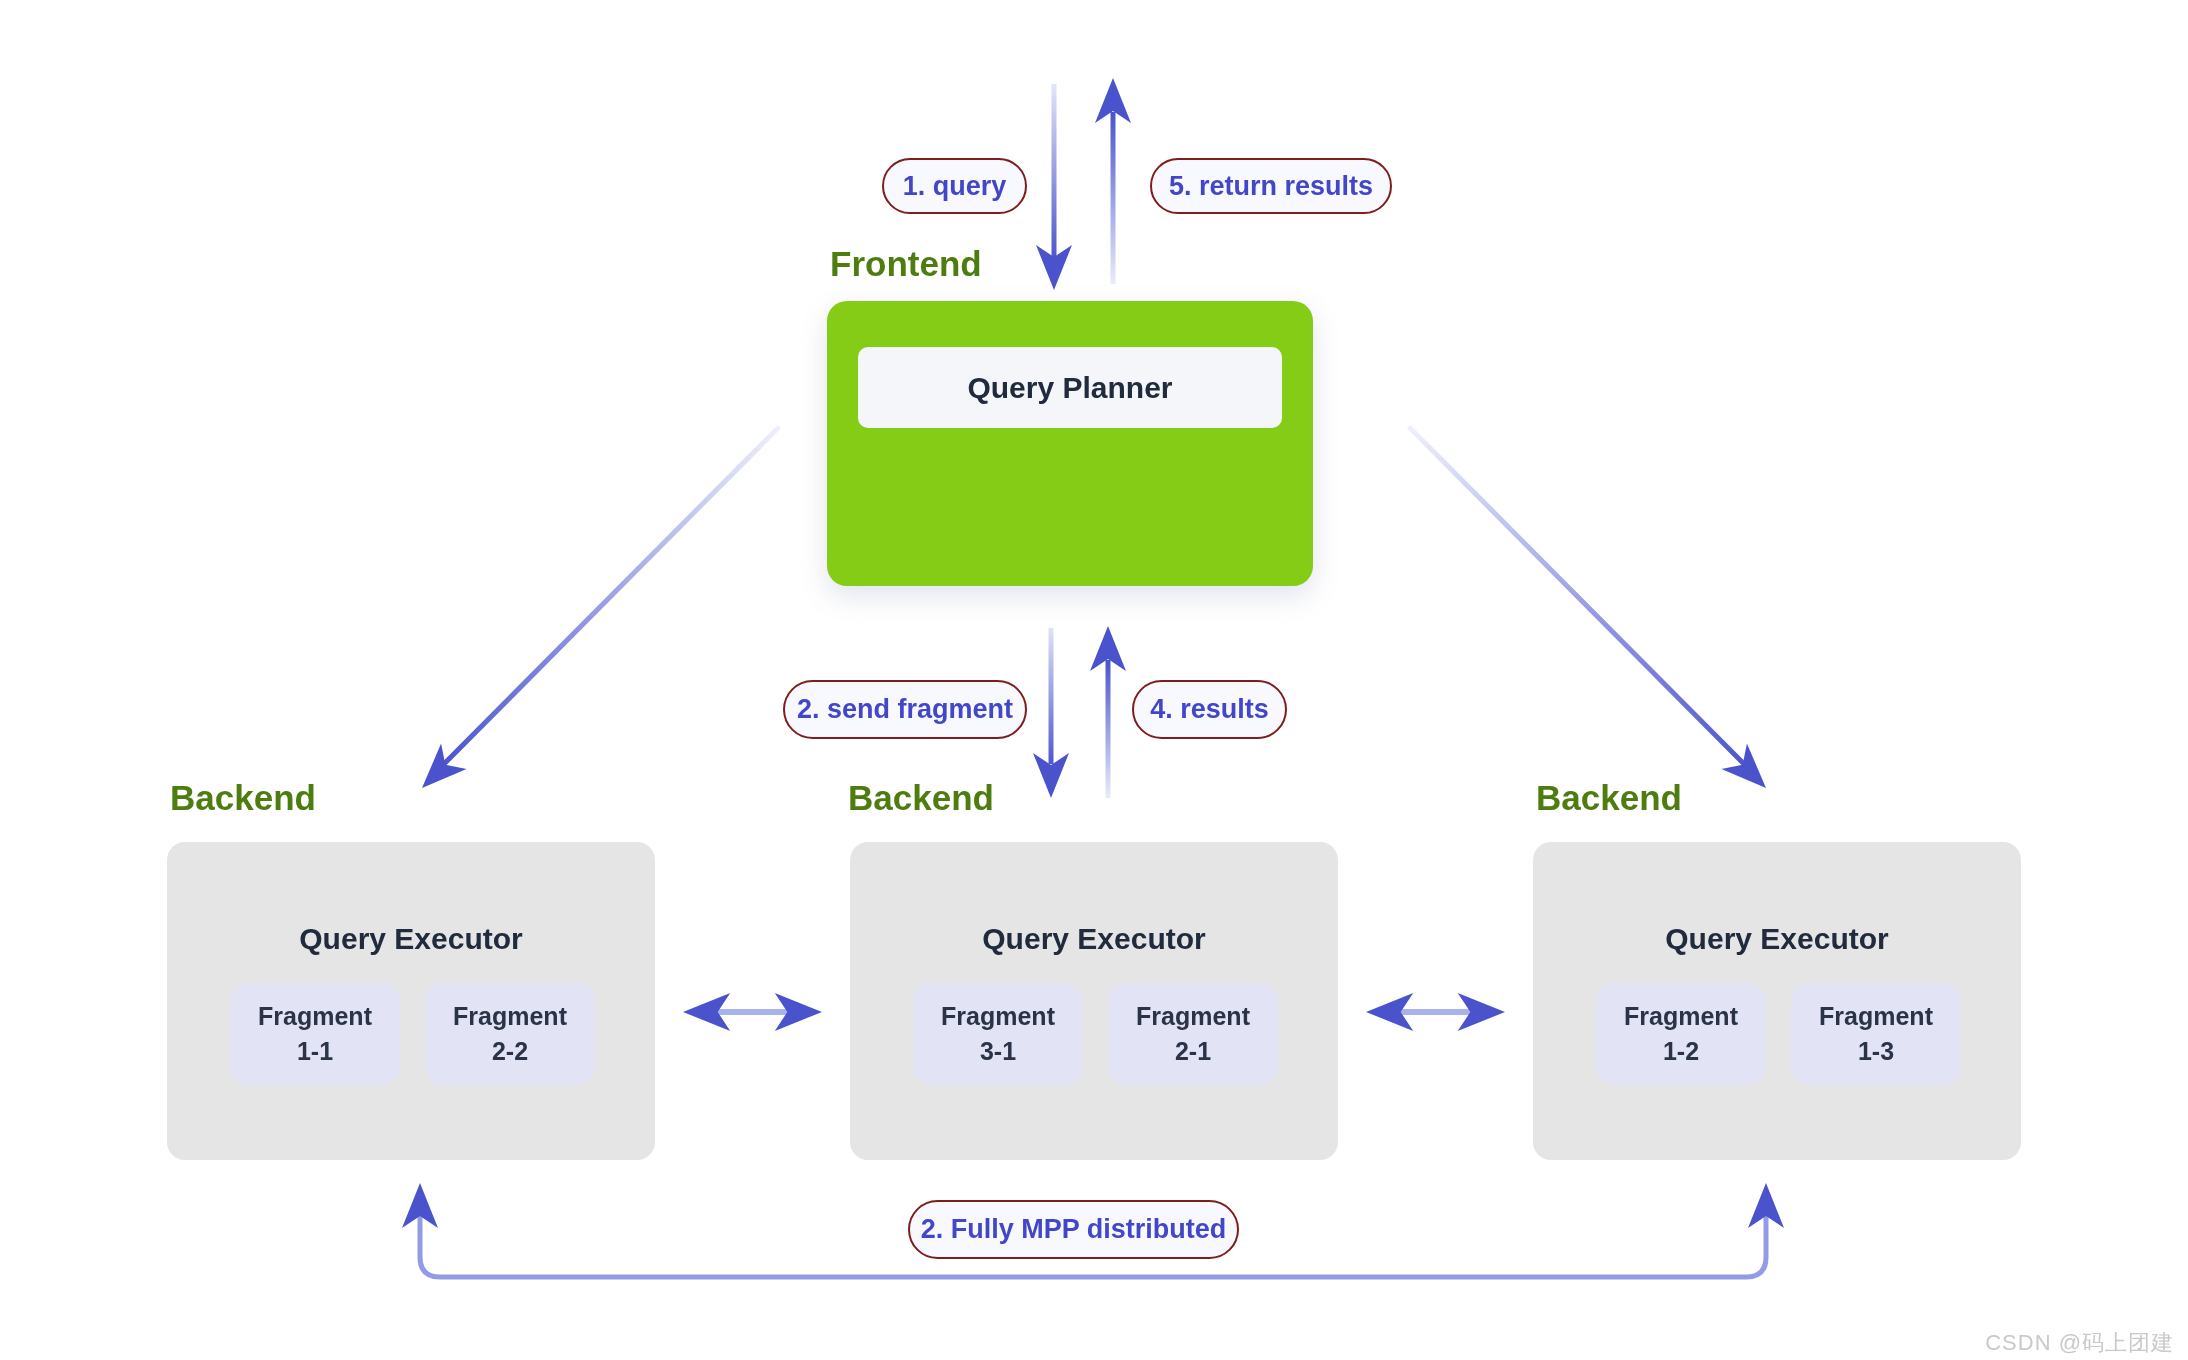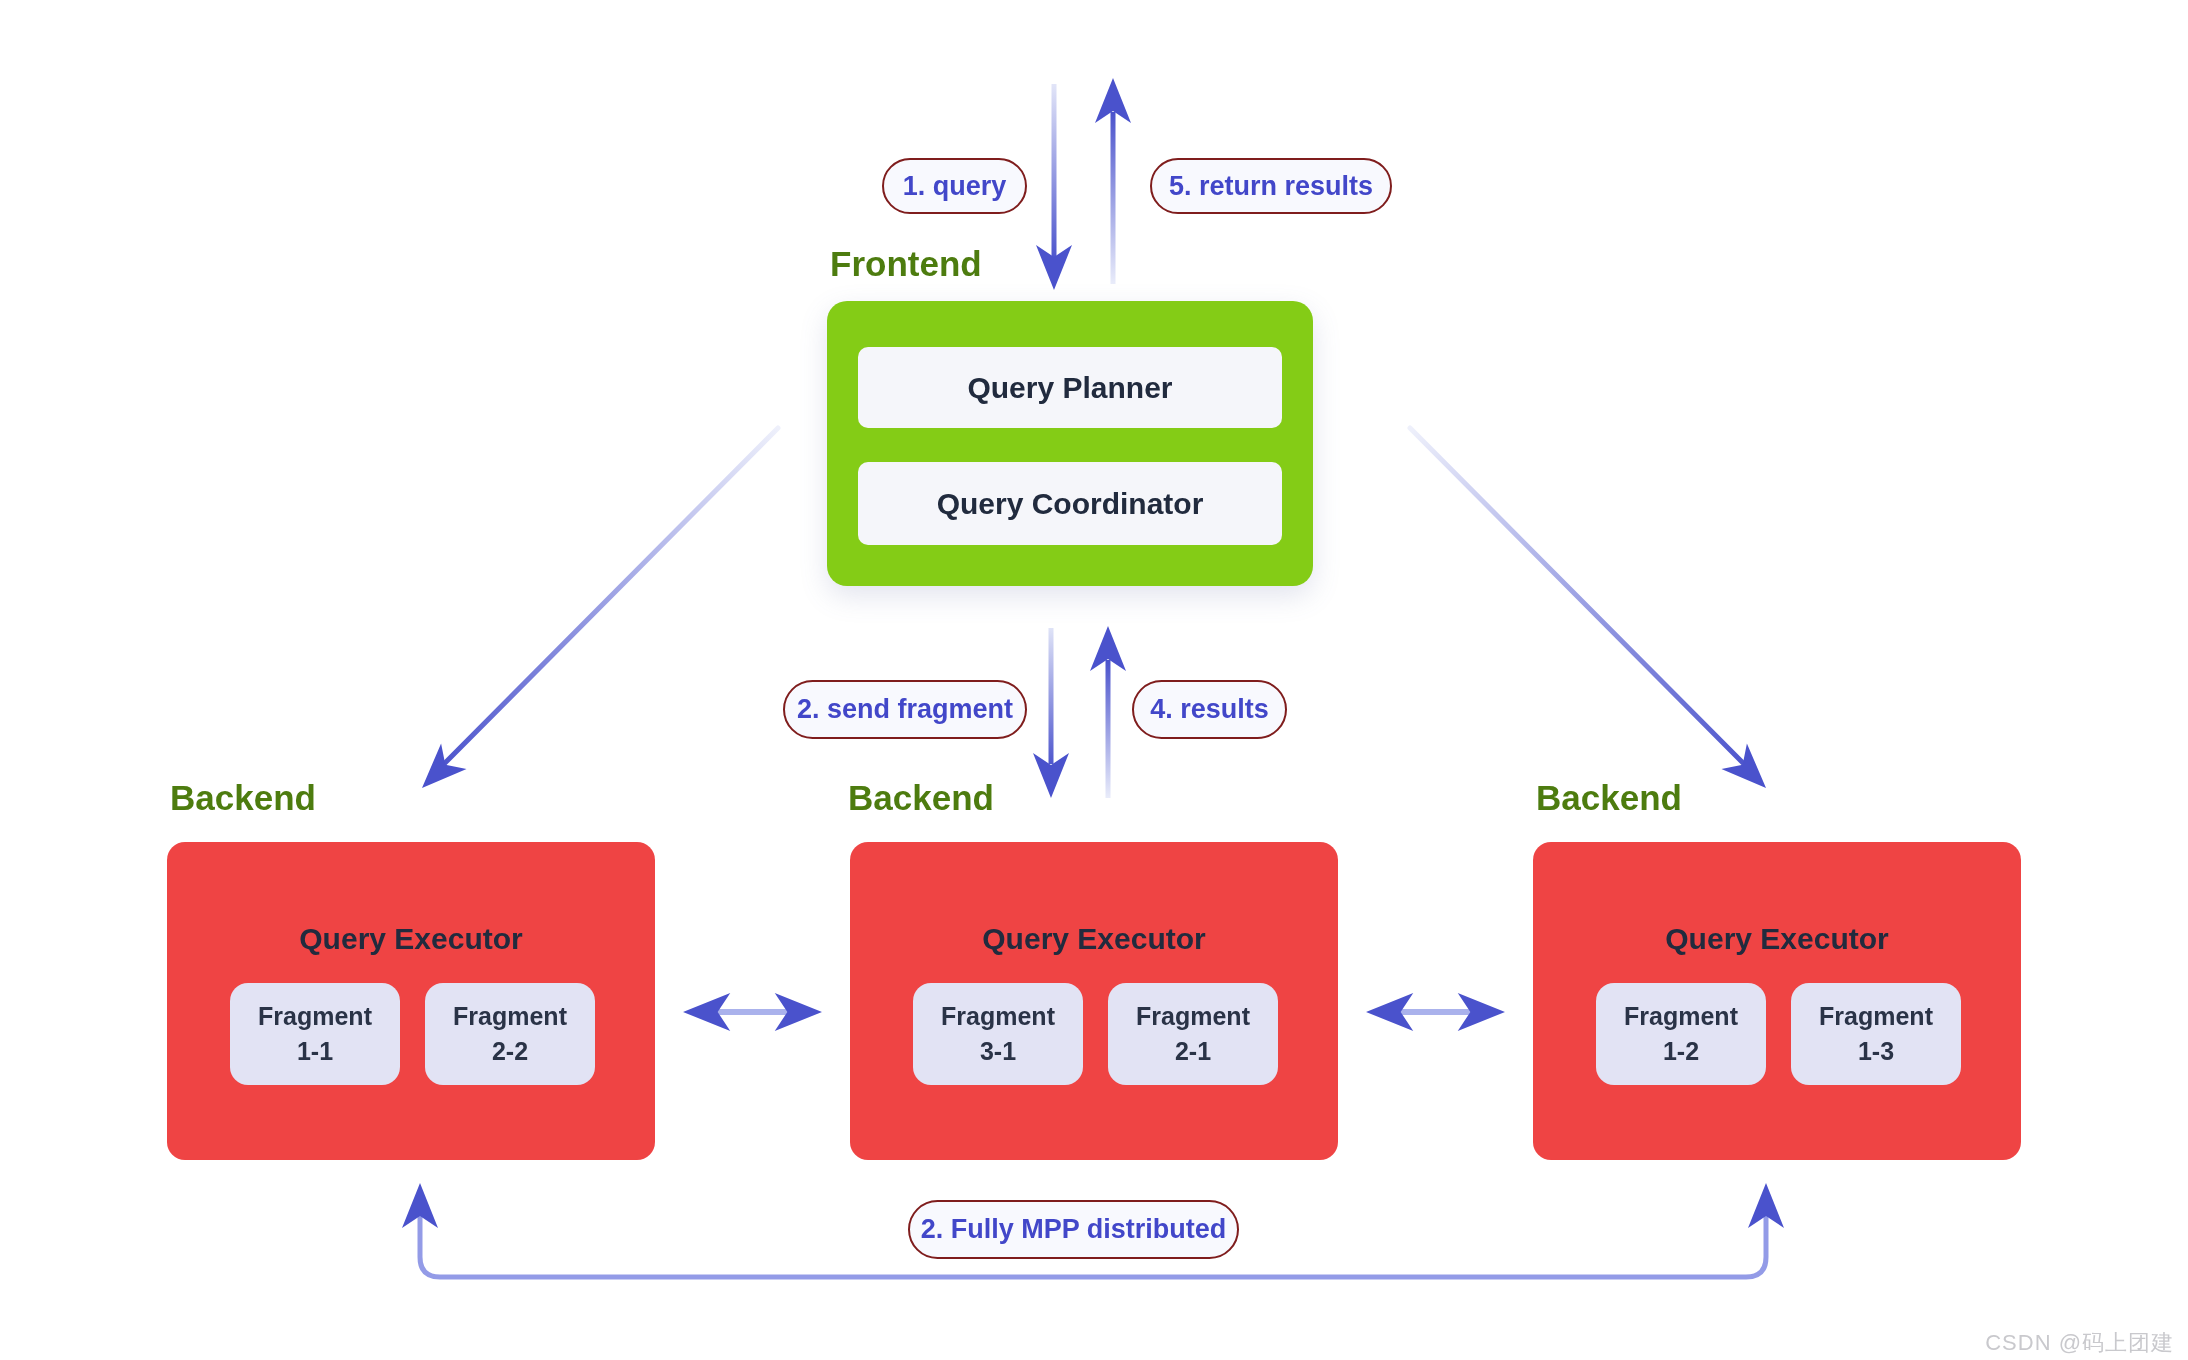--- a/index.html
+++ b/index.html
@@ -33,21 +33,21 @@
   .fe-comp{
     position:absolute;left:31px;width:424px;display:flex;align-items:center;justify-content:center;
     background:#f5f6fa;border-radius:10px;
     font-size:30px;font-weight:700;color:#212b3e;
   }
   #fe-comp-0{top:46px;height:81px;}
   #fe-comp-1{top:161px;height:83px;}
 
   .backend-box{
     position:absolute;top:842px;width:488px;height:318px;
-    background:#ef4444;border-radius:18px;
+    background:#e5e5e5;border-radius:18px;
   }
   #backend-0{left:167px;}
   #backend-1{left:850px;}
   #backend-2{left:1533px;}
   .executor-title{
     position:absolute;top:80px;left:0;width:100%;text-align:center;
     font-size:30px;font-weight:700;color:#212b3e;
   }
   .chip{
     position:absolute;top:141px;width:170px;height:102px;
@@ -152,21 +152,20 @@
   <div class="pill" id="pill-results">4. results</div>
   <div class="pill" id="pill-mpp">2. Fully MPP distributed</div>
 
   <div class="section-label" id="label-frontend">Frontend</div>
   <div class="section-label" id="label-backend-0">Backend</div>
   <div class="section-label" id="label-backend-1">Backend</div>
   <div class="section-label" id="label-backend-2">Backend</div>
 
   <div class="frontend-card">
     <div class="fe-comp" id="fe-comp-0">Query Planner</div>
-    <div class="fe-comp" id="fe-comp-1">Query Coordinator</div>
   </div>
 
   <div class="backend-box" id="backend-0">
     <div class="executor-title">Query Executor</div>
     <div class="chip chip-0">
       <span>Fragment</span>
       <span>1-1</span>
     </div>
     <div class="chip chip-1">
       <span>Fragment</span>

